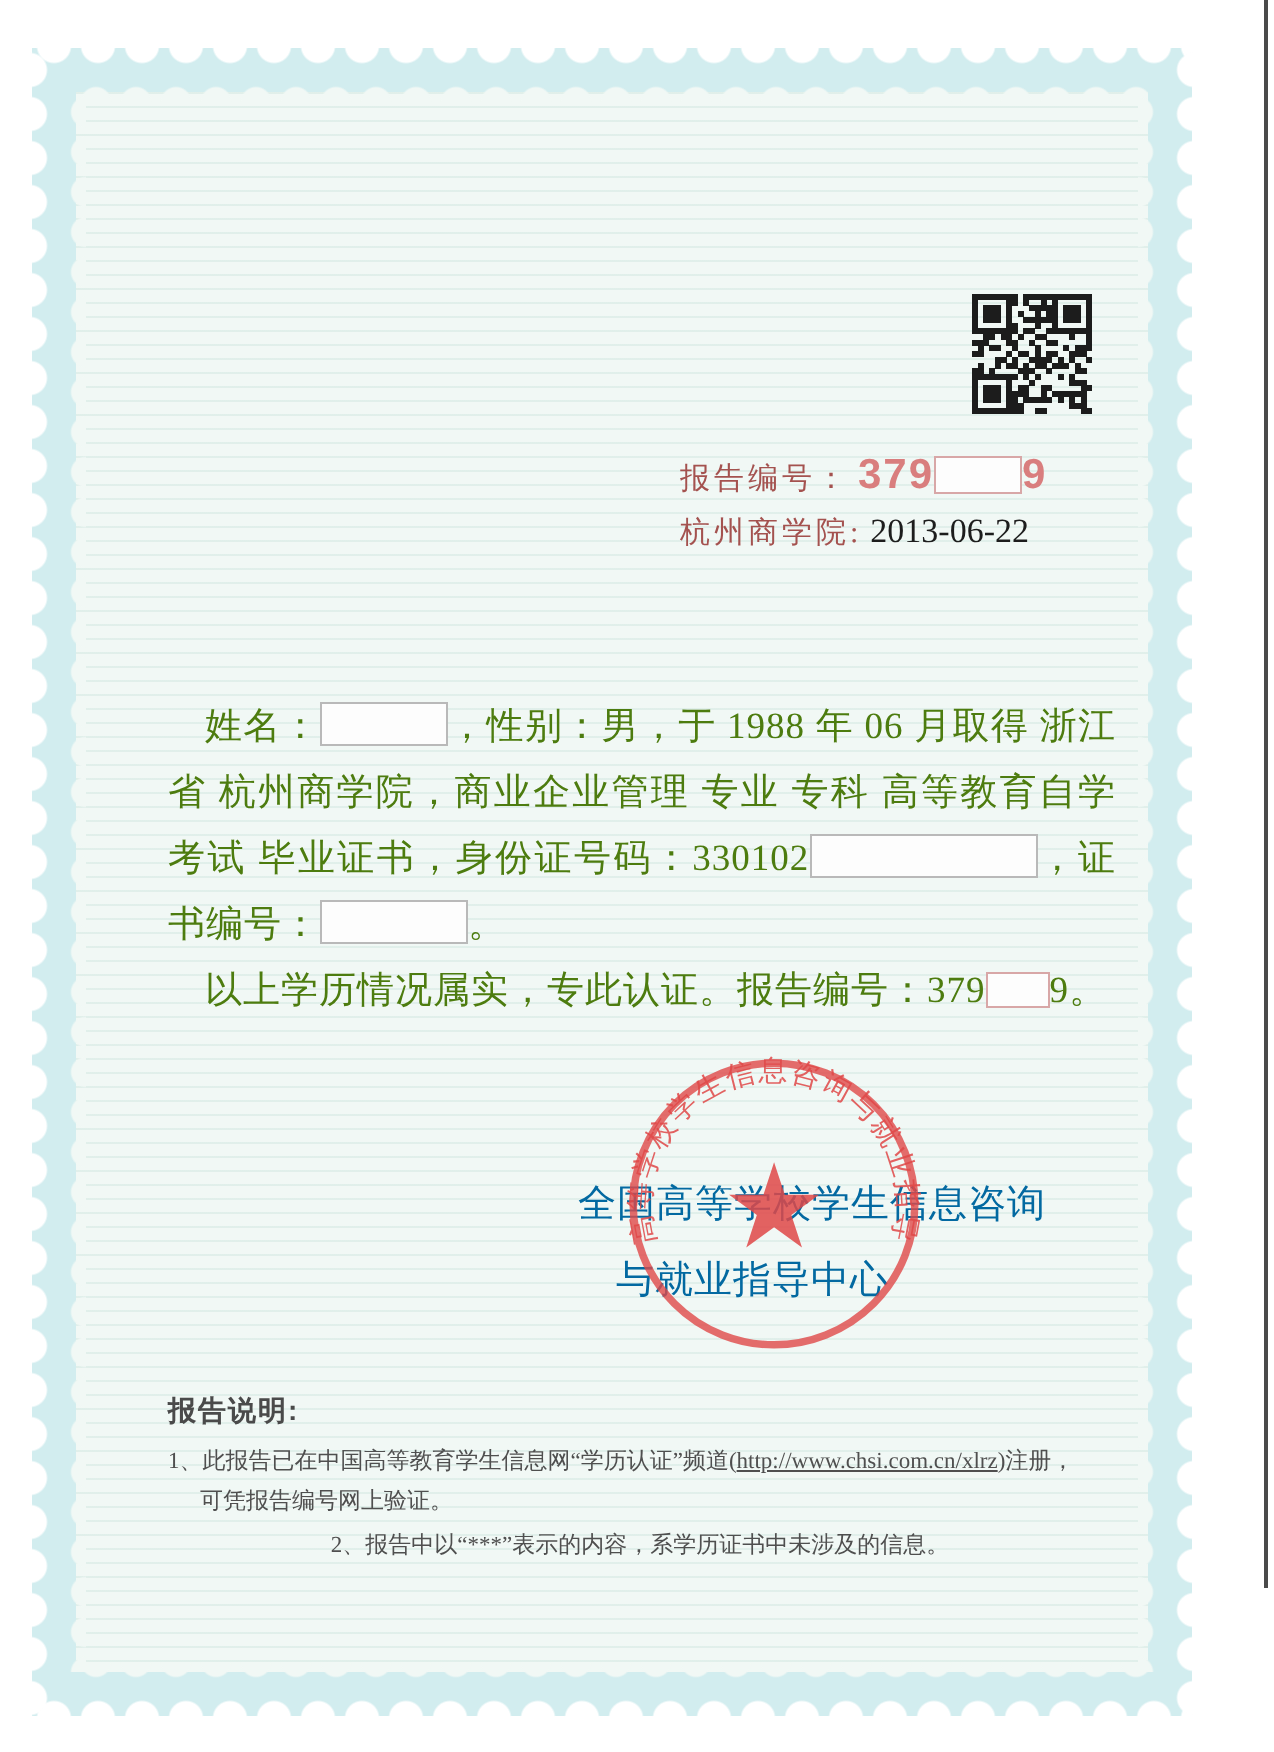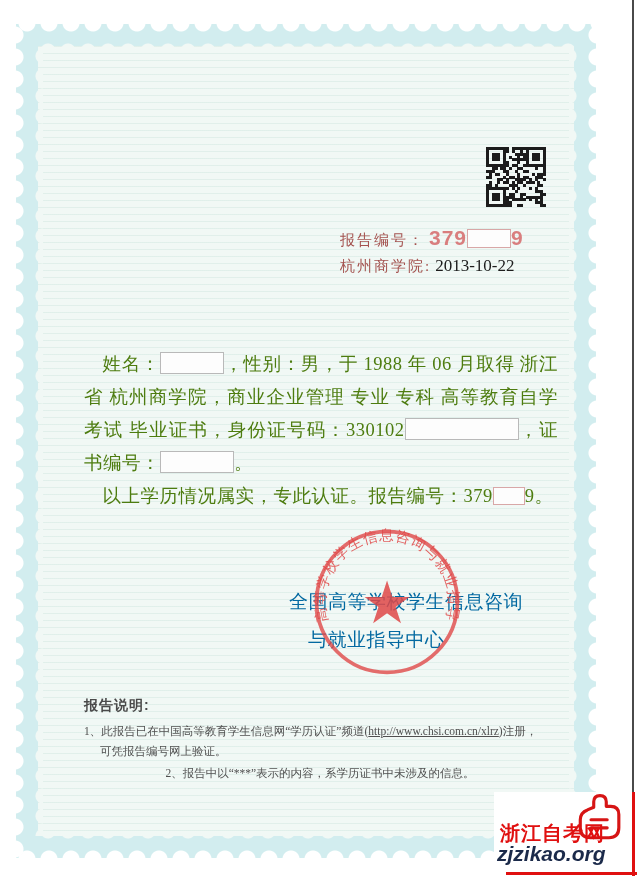--- a/index.html
+++ b/index.html
@@ -342,21 +342,21 @@
         <rect x="12" y="20" width="1.05" height="1.05" fill="#1c1c1c"></rect>
         <rect x="19" y="20" width="1.05" height="1.05" fill="#1c1c1c"></rect>
         <rect x="20" y="20" width="1.05" height="1.05" fill="#1c1c1c"></rect>
       </svg></div>
 
   <div class="meta">
     <div class="meta-row">
       <span class="meta-label">报告编号：</span><span class="num">379</span><span class="box rn"></span><span class="num">9</span>
     </div>
     <div class="meta-row">
-      <span class="meta-label">杭州商学院:</span><span class="date">2013-10-22</span>
+      <span class="meta-label">杭州商学院:</span><span class="date">2013-06-22</span>
     </div>
   </div>
 
   <div class="bodytext">
     <p><span>姓名：</span><span class="box name"></span><span>，性别：男，于 1988 年 06 月取得 浙江省 杭州商学院，商业企业管理 专业 专科 高等教育自学考试 毕业证书，身份证号码：330102</span><span class="box idno"></span><span>，证书编号：</span><span class="box cert"></span><span>。</span></p>
     <p class="p2"><span>以上学历情况属实，专此认证。报告编号：379</span><span class="box rpt2"></span><span>9。</span></p>
   </div>
 
   <div class="stamp-bg l1">全国高等学校学生信息咨询</div>
   <div class="stamp-bg l2">与就业指导中心</div>
@@ -371,24 +371,14 @@
   </svg>
 
   <div class="notes">
     <div class="notes-h">报告说明:</div>
     <div class="note"><span>1、此报告已在中国高等教育学生信息网“学历认证”频道(</span><span class="url">http://www.chsi.com.cn/xlrz</span><span>)注册，</span><span class="cont">可凭报告编号网上验证。</span></div>
     <div class="note">2、报告中以“***”表示的内容，系学历证书中未涉及的信息。</div>
   </div>
 
   <div class="scanline"></div>
 
-  <div class="wm">
-    <svg class="wm-fist" width="54" height="52" viewBox="0 0 60 58">
-      <path d="M16 20 q-8 3 -8 11 v9 q0 11 11 11 h21 q11 0 11 -11 v-15 q0 -9 -9 -9 h-5 v-5 q0 -7 -7 -7 q-7 0 -7 7 v6 z" fill="#ffffff" stroke="#d61515" stroke-width="3.5" stroke-linejoin="round"></path>
-      <path d="M20 31 h18 M20 40 h18" fill="none" stroke="#d61515" stroke-width="3.5" stroke-linecap="round"></path>
-    </svg>
-    <div class="wm-name">浙江自考网</div>
-    <div class="wm-domain">zjzikao.org</div>
-    <div class="wm-vline"></div>
-    <div class="wm-hline"></div>
-  </div>
 
 </div>
 
 </body></html>

